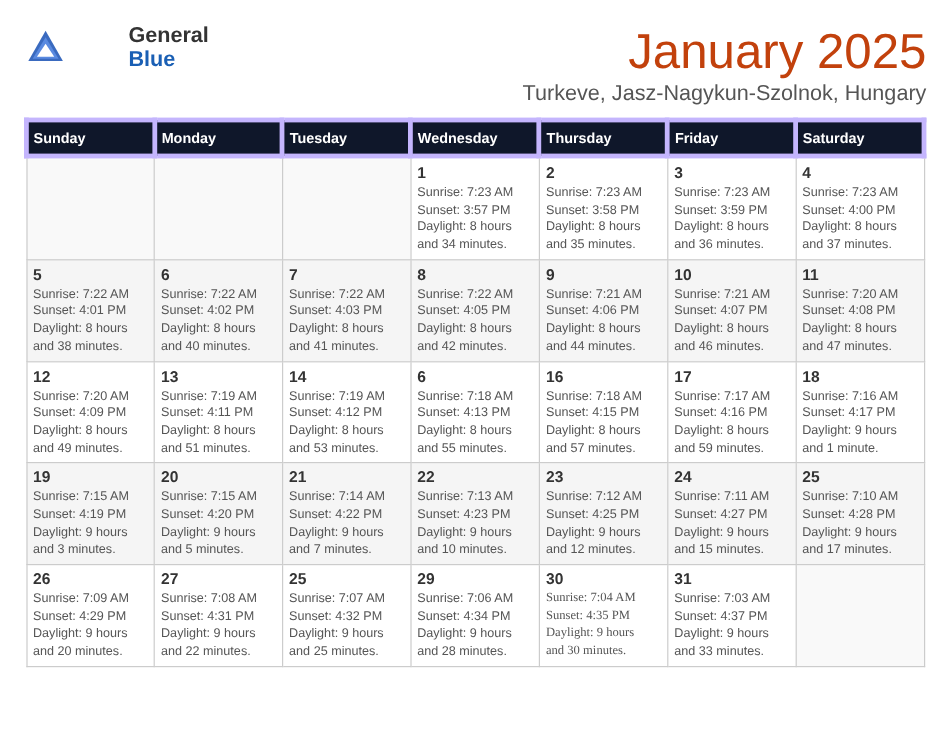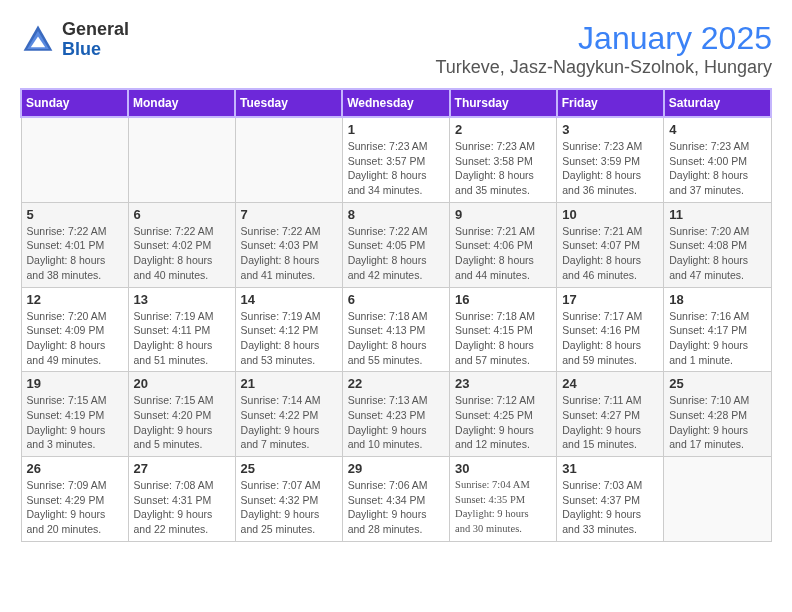--- a/index.html
+++ b/index.html
@@ -18,52 +18,53 @@
     }
     .logo {
       display: flex;
       align-items: center;
       gap: 6px;
     }
     .logo-text {
       font-size: 18px;
       font-weight: bold;
       line-height: 1.1;
+      margin-left: 45px;
     }
     .logo-text .general { color: #333; }
     .logo-text .blue { color: #1a5fb4; }
     .logo-icon {
       width: 36px;
       height: 36px;
     }
     .title-area {
       text-align: right;
     }
     .month-title {
-      font-size: 32px;
-      color: #3b82f6;
+      font-size: 41px;
+      color: #c2410c;
       font-weight: normal;
     }
     .location-title {
       font-size: 18px;
       color: #555;
     }
     table {
       width: 100%;
       border-collapse: collapse;
       font-size: 11px;
     }
     thead th {
-      background-color: #6d28d9;
+      background-color: #0f172a;
       color: white;
       padding: 6px 4px;
       text-align: left;
       font-size: 12px;
       font-weight: bold;
-      border: 2px solid #c4b5fd;
+      border: 4px solid #c4b5fd;
     }
     tbody td {
       border: 1px solid #ccc;
       padding: 4px 5px;
       vertical-align: top;
       width: 108px;
       min-height: 80px;
       background: #fff;
     }
     tbody tr:nth-child(even) td {

